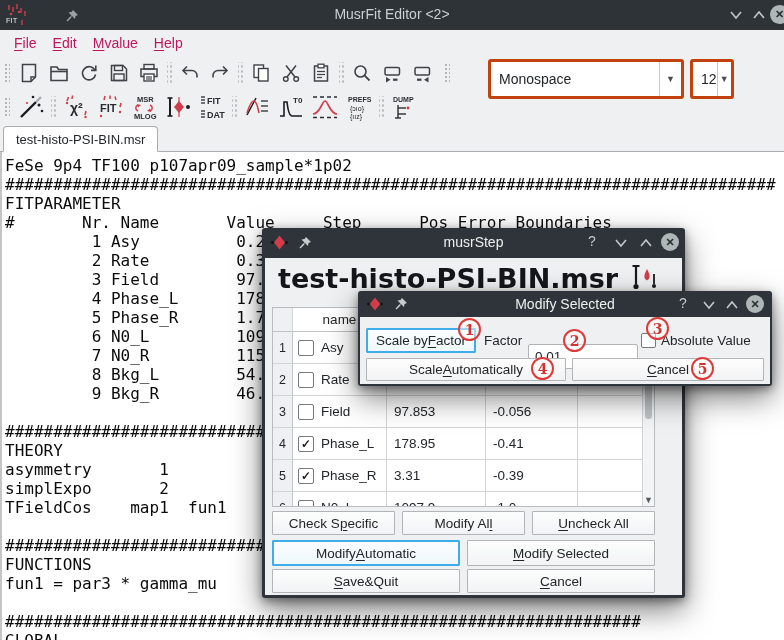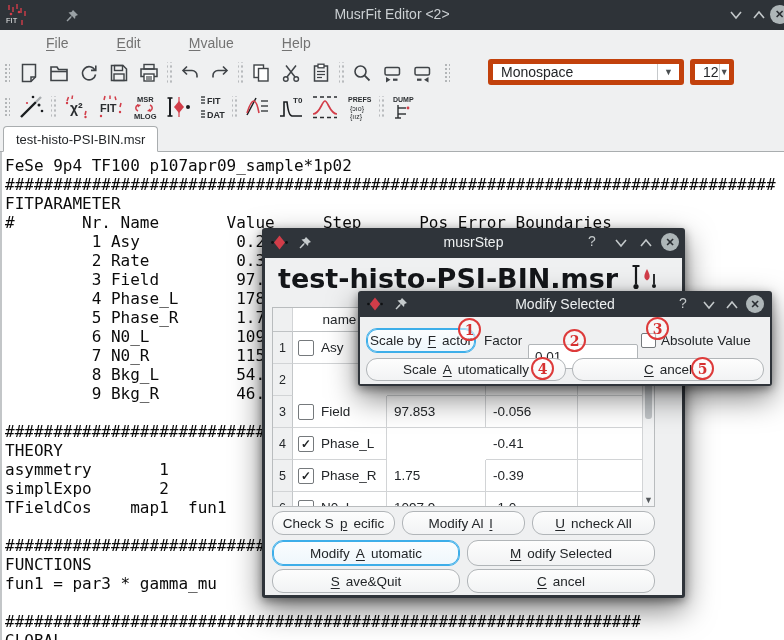--- a/index.html
+++ b/index.html
@@ -9,49 +9,49 @@
 
   
   #titlebar { position:absolute; left:0; top:0; width:784px; height:30px; background:#2e3338; }
   #titlebar .title { position:absolute; left:0; right:0; top:6px; text-align:center; color:#cbd0d3; font-size:14px; }
   .pinicon { position:absolute; width:16px; height:16px; }
   .winctl { position:absolute; top:9px; width:14px; height:12px; }
   .closecirc { position:absolute; border-radius:50%; background:#aeb6b8; color:#2a2e33; display:flex; align-items:center; justify-content:center; font-size:11px; font-weight:bold; }
 
   
   #menubar { position:absolute; left:0; top:30px; width:784px; height:26px; background:#eff0f1; display:flex; align-items:center; padding-left:6px; }
-  .menuitem { padding:3px 8px; font-size:14px; color:#737373;margin-left:32px; }
+  .menuitem { padding:3px 8px; font-size:14px; color:#be185d; }
   .mn { text-decoration:underline; text-underline-offset:2px; }
 
   
   .toolbar { position:absolute; left:0; width:784px; height:34px; display:flex; align-items:center; }
   #toolbar1 { top:56px; } #toolbar2 { top:90px; }
   .tbtn { width:30px; height:30px; display:flex; align-items:center; justify-content:center; border-radius:3px; }
   .tbtn2 { width:34px; height:30px; display:flex; align-items:center; justify-content:center; }
   .handle { width:7px; height:22px; margin:0 4px 0 3px;
     background-image:radial-gradient(circle,#b3b6b8 1px,transparent 1.3px); background-size:4px 4px; background-position:1px 1px; }
   .tsep { width:5px; height:22px; margin:0 3px;
     background-image:radial-gradient(circle,#b8bbbd 1px,transparent 1.3px); background-size:4px 5px; background-position:2px 2px; }
   svg text { font-family:"Liberation Sans", sans-serif; }
 
-  .combo { position:absolute; top:3px; height:26px; background:#fff; border:5px solid #c2410c; border-radius:3px; display:flex; align-items:center; }
+  .combo { position:absolute; top:3px; height:40px; background:#fff; border:3px solid #c2410c; border-radius:3px; display:flex; align-items:center; }
   .combo .ctext { padding-left:8px; font-size:14px; color:#232629; flex:1; }
   .combo .carr { width:22px; height:100%; border-left:1px solid #c6c9cb; display:flex; align-items:center; justify-content:center; color:#4a4e51; font-size:9px; }
 
   
   #tabbar { position:absolute; left:0; top:124px; width:784px; height:28px; border-bottom:1px solid #a9adaf; }
   .tab { position:absolute; left:3px; bottom:-1px; height:26px; background:#fff; border:1px solid #a9adaf; border-bottom:1px solid #fff; border-radius:4px 4px 0 0; display:flex; align-items:center; padding:0 12px; font-size:13px; color:#232629; }
   #editor { position:absolute; left:0; top:152px; width:784px; height:488px; background:#fff; border-left:2px solid #c3c6c8; overflow:hidden; }
   #editor pre { font-family:"DejaVu Sans Mono", monospace; font-size:16px; line-height:19px; color:#0b0b0b; padding:4px 0 0 3px; }
 
   
   .dialog { position:absolute; background:#2f343a; border-radius:3px; box-shadow:0 12px 30px rgba(0,0,0,.5), 0 3px 10px rgba(0,0,0,.4); }
   .dtitle { position:absolute; left:0; right:0; text-align:center; color:#edf0f1; font-size:14px; }
   .dcontent { position:absolute; background:#eff0f1; }
-  .qbtn { position:absolute; background:linear-gradient(#fdfdfd,#f2f3f4); border:1px solid #b1b5b8; border-radius:11px; font-size:13.5px; color:#232629; display:flex; align-items:center; justify-content:center;gap:6px; }
+  .qbtn { position:absolute; background:linear-gradient(#fdfdfd,#f2f3f4); border:1px solid #b1b5b8; border-radius:1px; font-size:13.5px; color:#232629; display:flex; align-items:center; justify-content:center; }
   .qbtn.focus { border-color:#3daee9; box-shadow:inset 0 0 0 1px #3daee9; background:linear-gradient(#fbfdfe,#eef7fc); }
   .helpq { position:absolute; color:#c3c8ca; font-size:14px; top:5px; }
 
   
   #ptable { position:absolute; left:7px; top:49px; width:383px; height:200px; background:#fff; border:1px solid #b9bcbe; overflow:hidden; }
   .prow { position:absolute; left:0; width:370px; height:32px; }
   .pcell { position:absolute; top:0; height:32px; border-right:1px solid #d2d4d6; border-bottom:1px solid #d2d4d6; font-size:13.5px; color:#232629; display:flex; align-items:center; }
   .pnr { left:0; width:20px; background:#eff0f1; justify-content:center; font-size:12.5px; border-right:1px solid #c4c7c9; }
   .pname { left:20px; width:94px; }
   .pval { left:114px; width:99px; padding-left:7px; }
@@ -416,20 +416,26 @@
               <span></span>
             </span>
             <span class="rowlabel">Asy</span>
           </div>
         <div class="pcell pval"></div>
         <div class="pcell pstep"></div>
         <div class="pcell pextra"></div>
       </div>
       <div class="prow" style="top:56px">
         <div class="pcell pnr">2</div>
+        <div class="pcell pname">
+            <span class="cbx">
+              <span></span>
+            </span>
+            <span class="rowlabel">Rate</span>
+          </div>
         <div class="pcell pval"></div>
         <div class="pcell pstep"></div>
         <div class="pcell pextra"></div>
       </div>
       <div class="prow" style="top:88px">
         <div class="pcell pnr">3</div>
         <div class="pcell pname">
             <span class="cbx">
               <span></span>
             </span>
@@ -440,32 +446,33 @@
         <div class="pcell pextra"></div>
       </div>
       <div class="prow" style="top:120px">
         <div class="pcell pnr">4</div>
         <div class="pcell pname">
             <span class="cbx">
               <span>✓</span>
             </span>
             <span class="rowlabel">Phase_L</span>
           </div>
+        <div class="pcell pval">178.95</div>
         <div class="pcell pstep">-0.41</div>
         <div class="pcell pextra"></div>
       </div>
       <div class="prow" style="top:152px">
         <div class="pcell pnr">5</div>
         <div class="pcell pname">
             <span class="cbx">
               <span>✓</span>
             </span>
             <span class="rowlabel">Phase_R</span>
           </div>
-        <div class="pcell pval">1.75</div>
+        <div class="pcell pval">3.31</div>
         <div class="pcell pstep">-0.39</div>
         <div class="pcell pextra"></div>
       </div>
       <div class="prow" style="top:184px">
         <div class="pcell pnr">6</div>
         <div class="pcell pname">
             <span class="cbx">
               <span></span>
             </span>
             <span class="rowlabel">N0_L</span>

